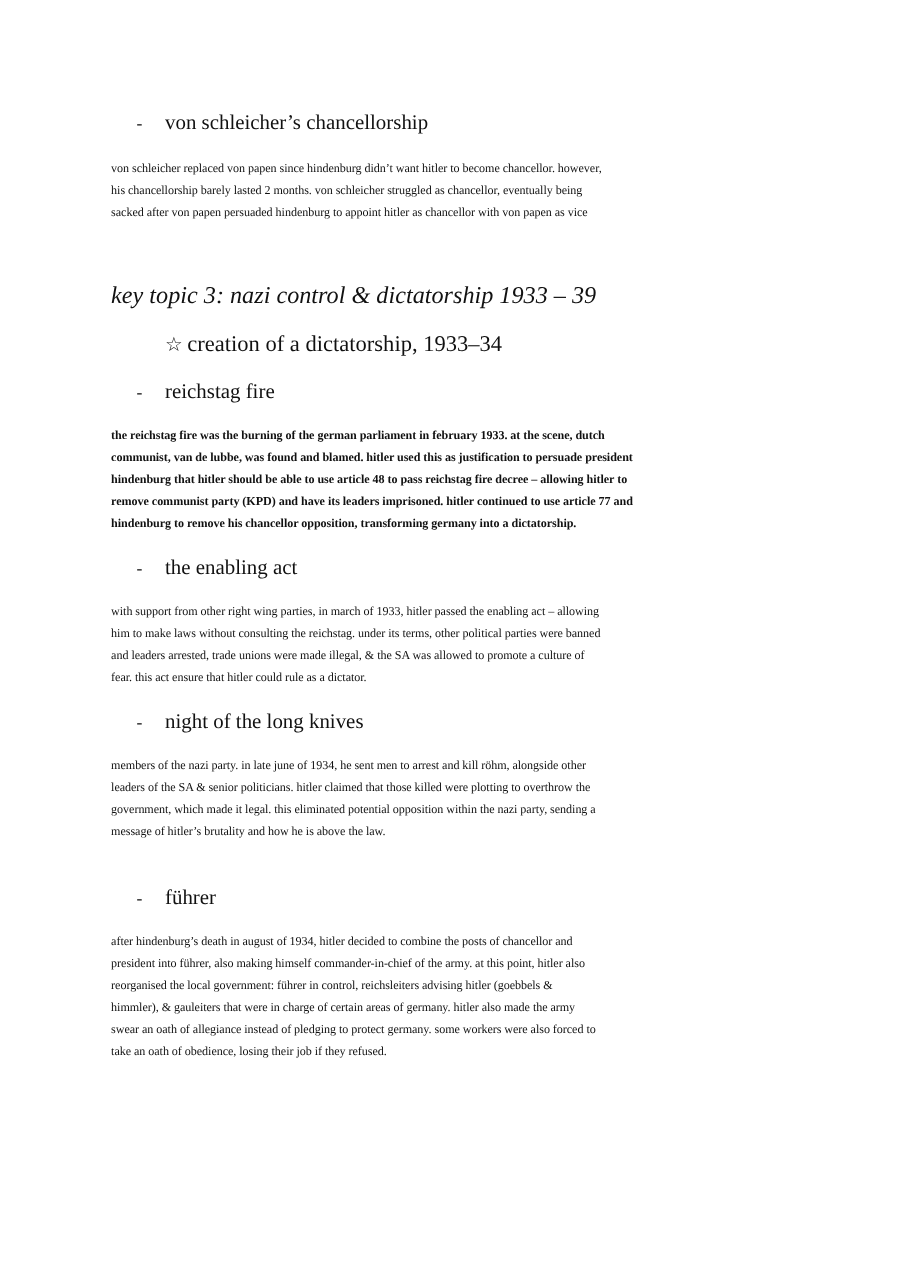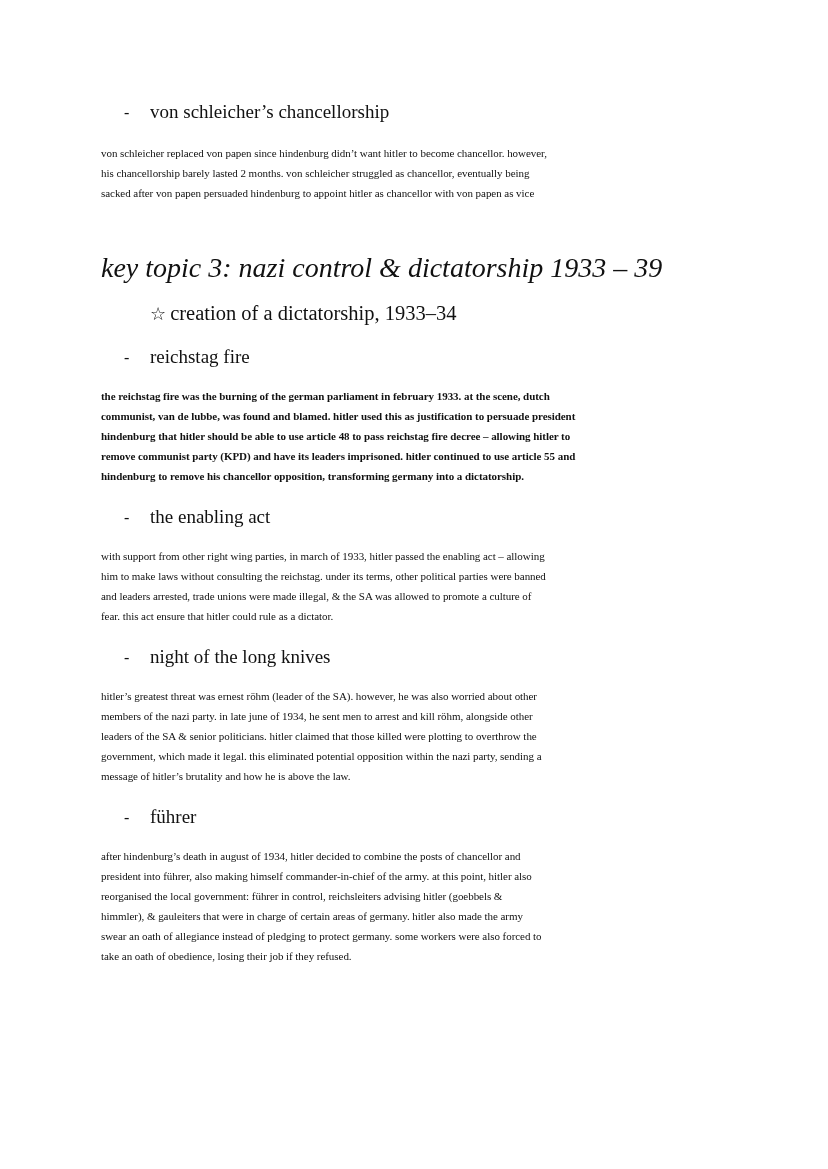--- a/index.html
+++ b/index.html
@@ -43,21 +43,21 @@
       letter-spacing: -0.05px;
     }
     .para .line {
       display: block;
       white-space: nowrap;
     }
     .topic-title {
       position: absolute;
       left: 101px;
       top: 252px;
-      font-size: 28px;
+      font-size: 22px;
       line-height: 32px;
       font-style: italic;
       white-space: nowrap;
       font-family: Liberation Serif, serif;
     }
     .sub-heading {
       position: absolute;
       left: 150px;
       top: 300px;
       font-size: 20.5px;
@@ -90,39 +90,38 @@
     <span class="star">☆</span><span>creation of a dictatorship, 1933–34</span>
   </div>
 
   <div class="bullet-heading" style="top:345px;">
     <span class="dash">-</span><span>reichstag fire</span>
   </div>
   <div class="para" style="top:386px;font-weight:bold;">
     <span class="line">the reichstag fire was the burning of the german parliament in february 1933. at the scene, dutch</span>
     <span class="line">communist, van de lubbe, was found and blamed. hitler used this as justification to persuade president</span>
     <span class="line">hindenburg that hitler should be able to use article 48 to pass reichstag fire decree – allowing hitler to</span>
-    <span class="line">remove communist party (KPD) and have its leaders imprisoned. hitler continued to use article 55 and</span>
+    <span class="line">remove communist party (KPD) and have its leaders imprisoned. hitler continued to use article 77 and</span>
     <span class="line">hindenburg to remove his chancellor opposition, transforming germany into a dictatorship.</span>
   </div>
 
   <div class="bullet-heading" style="top:505px;">
     <span class="dash">-</span><span>the enabling act</span>
   </div>
   <div class="para" style="top:546px;">
     <span class="line">with support from other right wing parties, in march of 1933, hitler passed the enabling act – allowing</span>
     <span class="line">him to make laws without consulting the reichstag. under its terms, other political parties were banned</span>
     <span class="line">and leaders arrested, trade unions were made illegal, &amp; the SA was allowed to promote a culture of</span>
     <span class="line">fear. this act ensure that hitler could rule as a dictator.</span>
   </div>
 
   <div class="bullet-heading" style="top:645px;">
     <span class="dash">-</span><span>night of the long knives</span>
   </div>
   <div class="para" style="top:686px;">
-    <span class="line">hitler’s greatest threat was ernest röhm (leader of the SA). however, he was also worried about other</span>
     <span class="line">members of the nazi party. in late june of 1934, he sent men to arrest and kill röhm, alongside other</span>
     <span class="line">leaders of the SA &amp; senior politicians. hitler claimed that those killed were plotting to overthrow the</span>
     <span class="line">government, which made it legal. this eliminated potential opposition within the nazi party, sending a</span>
     <span class="line">message of hitler’s brutality and how he is above the law.</span>
   </div>
 
   <div class="bullet-heading" style="top:805px;">
     <span class="dash">-</span><span>führer</span>
   </div>
   <div class="para" style="top:846px;">

